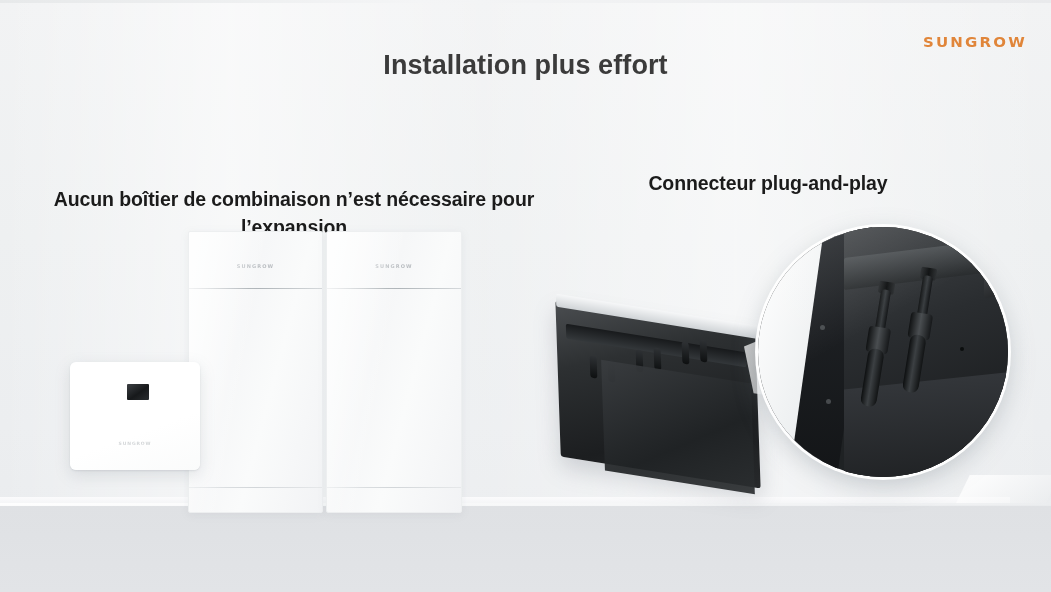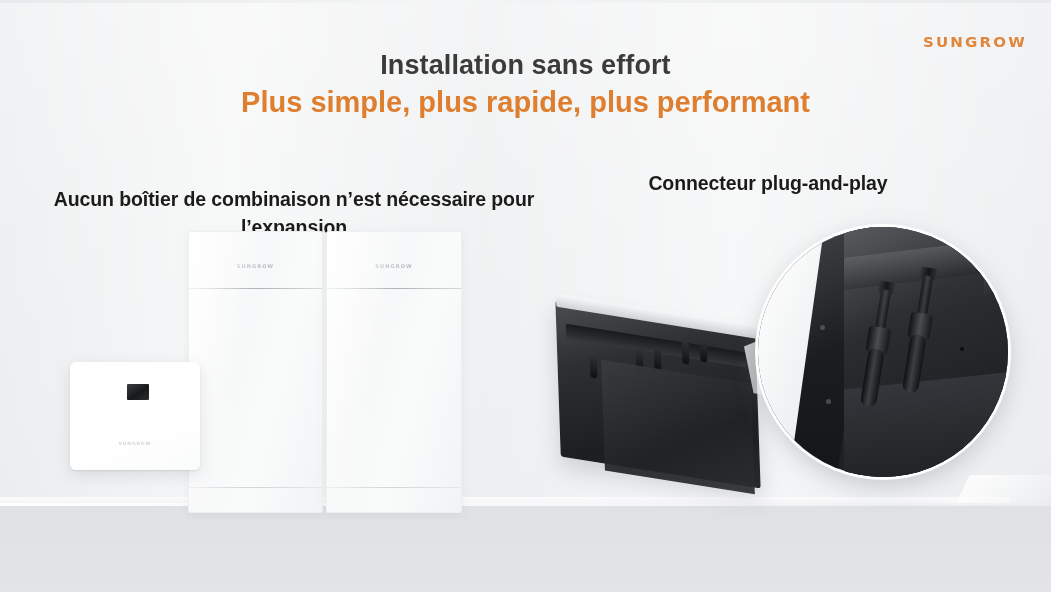--- a/index.html
+++ b/index.html
@@ -371,22 +371,21 @@
   <div class="top-band"></div>
 
   <div class="plinth"></div>
   <div class="plinth-bevel"></div>
   <div class="floor"></div>
   <div class="floor-edge"></div>
 
   <div class="logo">SUNGROW</div>
 
   <div class="title-block">
-    <div class="title-line1">Installation sans effort</div>
-    <div class="title-line2">Plus simple, plus rapide, plus performant</div>
+    <div class="title-line1">Installation plus effort</div>
   </div>
 
   <div class="sub-left">Aucun boîtier de combinaison n’est nécessaire pour l’expansion</div>
   <div class="sub-right">Connecteur plug-and-play</div>
 
   <div class="photo-left">
 
     <div class="cabinet cab-a">
       <div class="cab-brand">SUNGROW</div>
       <div class="cab-seam"></div>

